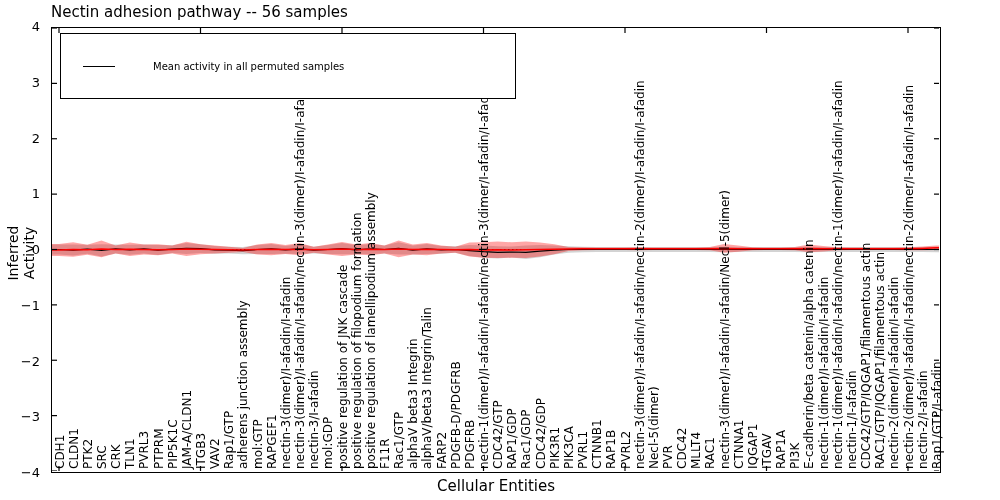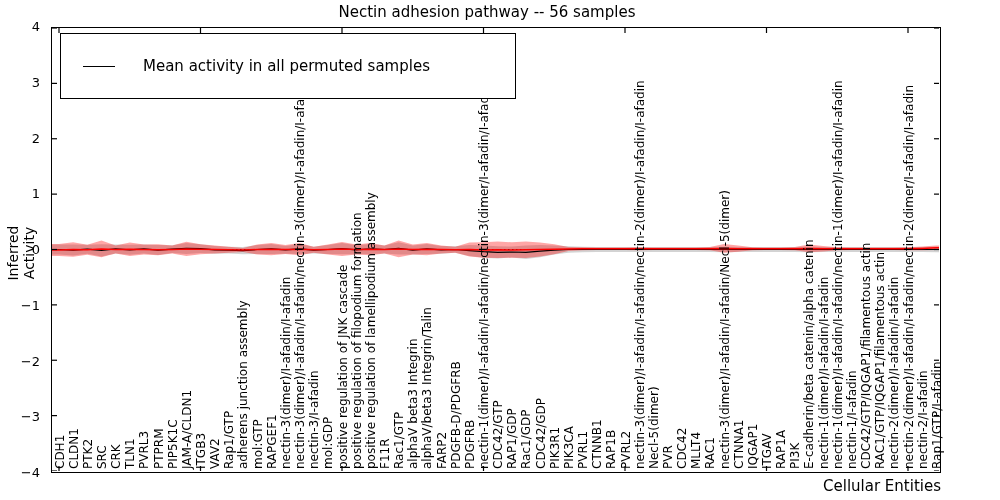--- a/index.html
+++ b/index.html
@@ -1,30 +1,30 @@
 <!DOCTYPE html>
 <html><head>
 <meta charset="utf-8">
 <style>
   html,body{margin:0;padding:0;background:#fff;}
   #page{
     position:relative;width:1000px;height:500px;background:#ffffff;
     overflow:hidden;font-family:"DejaVu Sans","Liberation Sans",sans-serif;color:#000;
   }
   #title{
-    position:absolute;left:42px;top:3px;width:890px;text-align:center;
+    position:absolute;left:51px;top:3px;width:890px;text-align:left;
     font-size:15px;z-index:30;
   }
   #plot{
     position:absolute;left:51px;top:27px;width:890px;height:446px;
     border:1.5px solid #000;box-sizing:border-box;background:#fff;z-index:1;
   }
   #plot svg{display:block;}
   #xlabel{
-    position:absolute;left:51px;top:477px;width:890px;text-align:right;
+    position:absolute;left:51px;top:477px;width:890px;text-align:center;
     font-size:15px;z-index:2;
   }
   #ylabel{
     position:absolute;left:-40px;top:244px;width:108px;height:18px;
     text-align:center;font-size:14px;transform:rotate(-90deg);z-index:2;
   }
   #yticklabels{position:absolute;left:0;top:0;width:45px;height:500px;z-index:2;}
   .ytick{
     position:absolute;right:5px;width:40px;text-align:right;font-size:13px;line-height:16px;
   }
@@ -33,21 +33,21 @@
     position:absolute;font-size:12px;line-height:12px;white-space:nowrap;
     transform:rotate(-90deg);transform-origin:0 0;
   }
   #legend{
     position:absolute;left:60px;top:33px;width:456px;height:66px;
     background:#fff;border:1.6px solid #000;box-sizing:border-box;z-index:20;
     display:flex;flex-direction:column;justify-content:space-evenly;
   }
   .legend-row{display:flex;align-items:center;height:28px;}
   .legend-sample{display:inline-block;width:32px;height:0;border-top-style:solid;border-top-width:1.8px;margin-left:22px;flex:0 0 auto;}
-  .legend-label{font-size:15px;margin-left:28px;white-space:nowrap;}
+  .legend-label{font-size:10px;margin-left:38px;white-space:nowrap;}
 </style>
 </head>
 <body>
 
 <div id="page">
   <div id="title">Nectin adhesion pathway -- 56 samples</div>
   <div id="ylabel">Inferred Activity</div>
   <div id="yticklabels">
       <div class="ytick" style="top: 19px;">4</div>
       <div class="ytick" style="top: 74.75px;">3</div>

